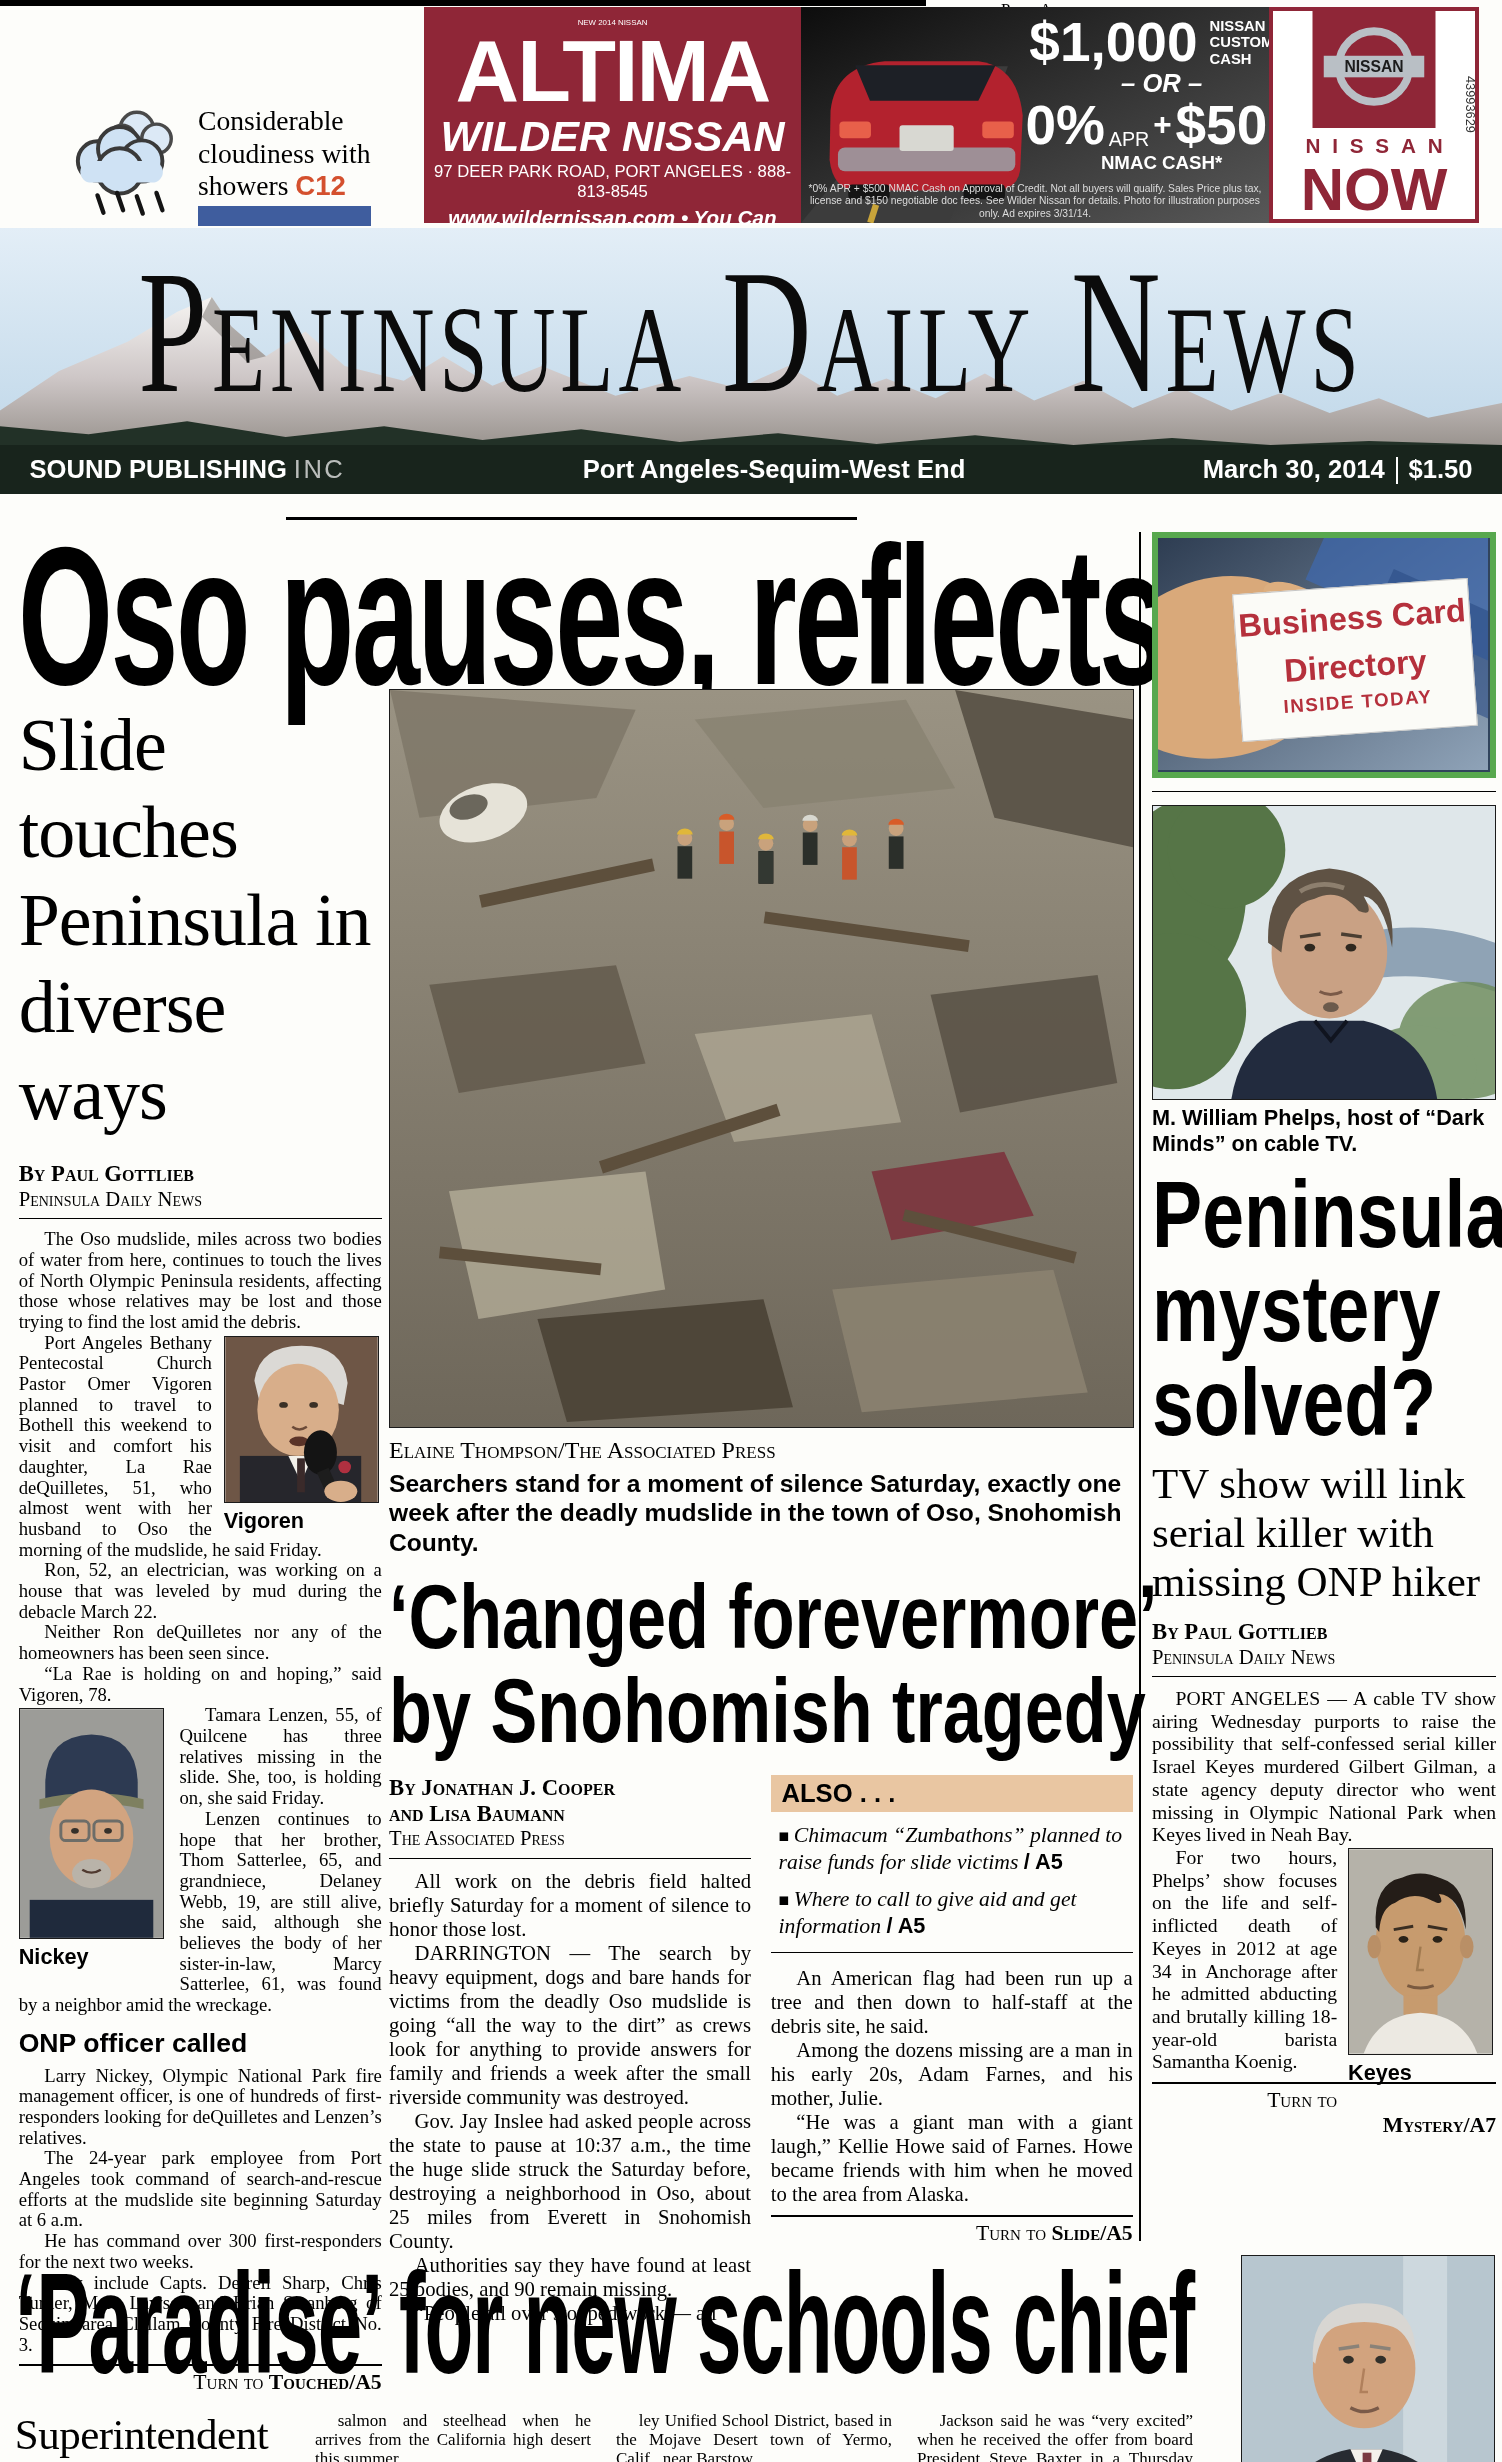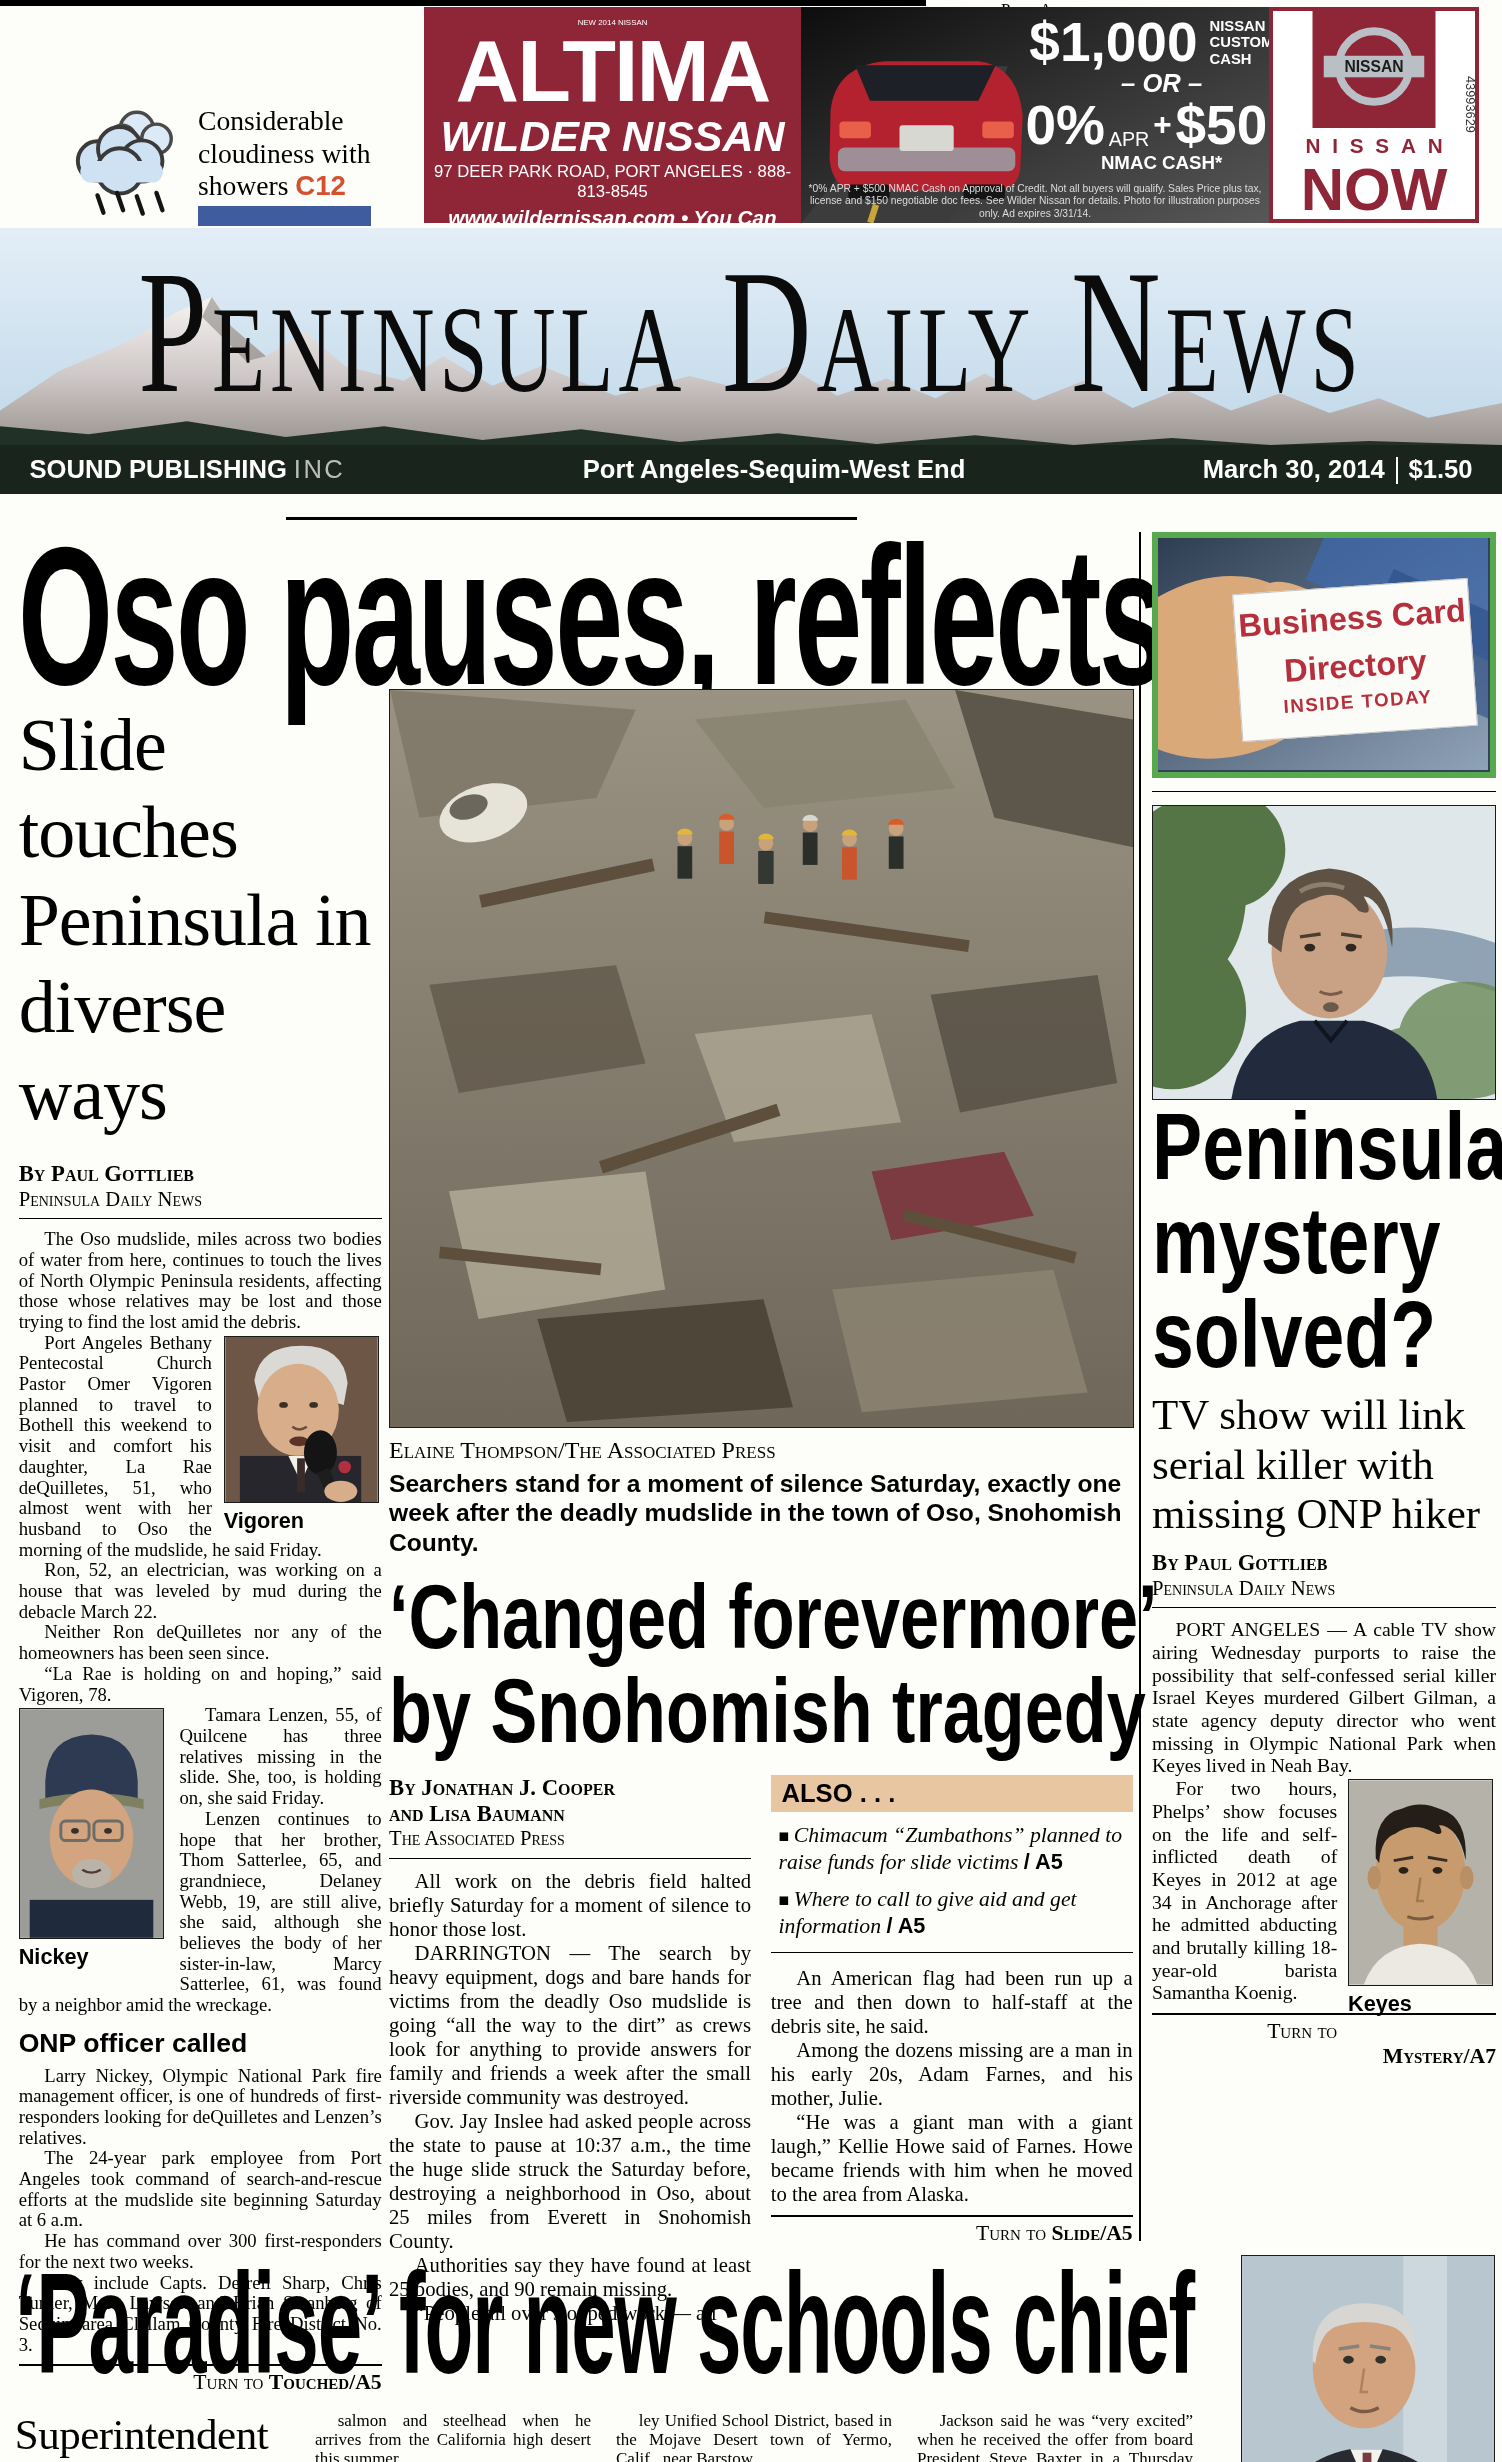--- a/index.html
+++ b/index.html
@@ -427,20 +427,21 @@
       <path d="M300,175 Q340,150 390,168" stroke="#8d7f6e" stroke-width="10" fill="none"></path>
       <ellipse cx="320" cy="290" rx="11" ry="8" fill="#2e2820"></ellipse>
         <ellipse cx="404" cy="290" rx="11" ry="8" fill="#2e2820"></ellipse>
       <path d="M300,268 L342,262" stroke="#4a3e32" stroke-width="7"></path>
         <path d="M384,262 L426,268" stroke="#4a3e32" stroke-width="7"></path>
       <path d="M340,380 Q362,392 386,380" stroke="#7a5a48" stroke-width="6" fill="none"></path>
       <ellipse cx="363" cy="412" rx="16" ry="10" fill="#6b5a4c"></ellipse>
       <path d="M160,600 Q180,470 300,440 L430,440 Q560,470 580,600 Z" fill="#222b3e"></path>
       <path d="M330,440 L363,480 L396,440" fill="none" stroke="#10141f" stroke-width="8"></path>
     </svg>
+    <div class="sb-cap">M. William Phelps, host of “Dark Minds” on cable TV.</div>
     <h2 class="mys-head">Peninsula
 mystery
 solved?</h2>
     <div class="mys-deck">TV show will link
 serial killer with
 missing ONP hiker</div>
     <div class="byline">By Paul Gottlieb</div>
     <div class="org">Peninsula Daily News</div>
     <div class="byrule"></div>
     <div class="mys-body">

